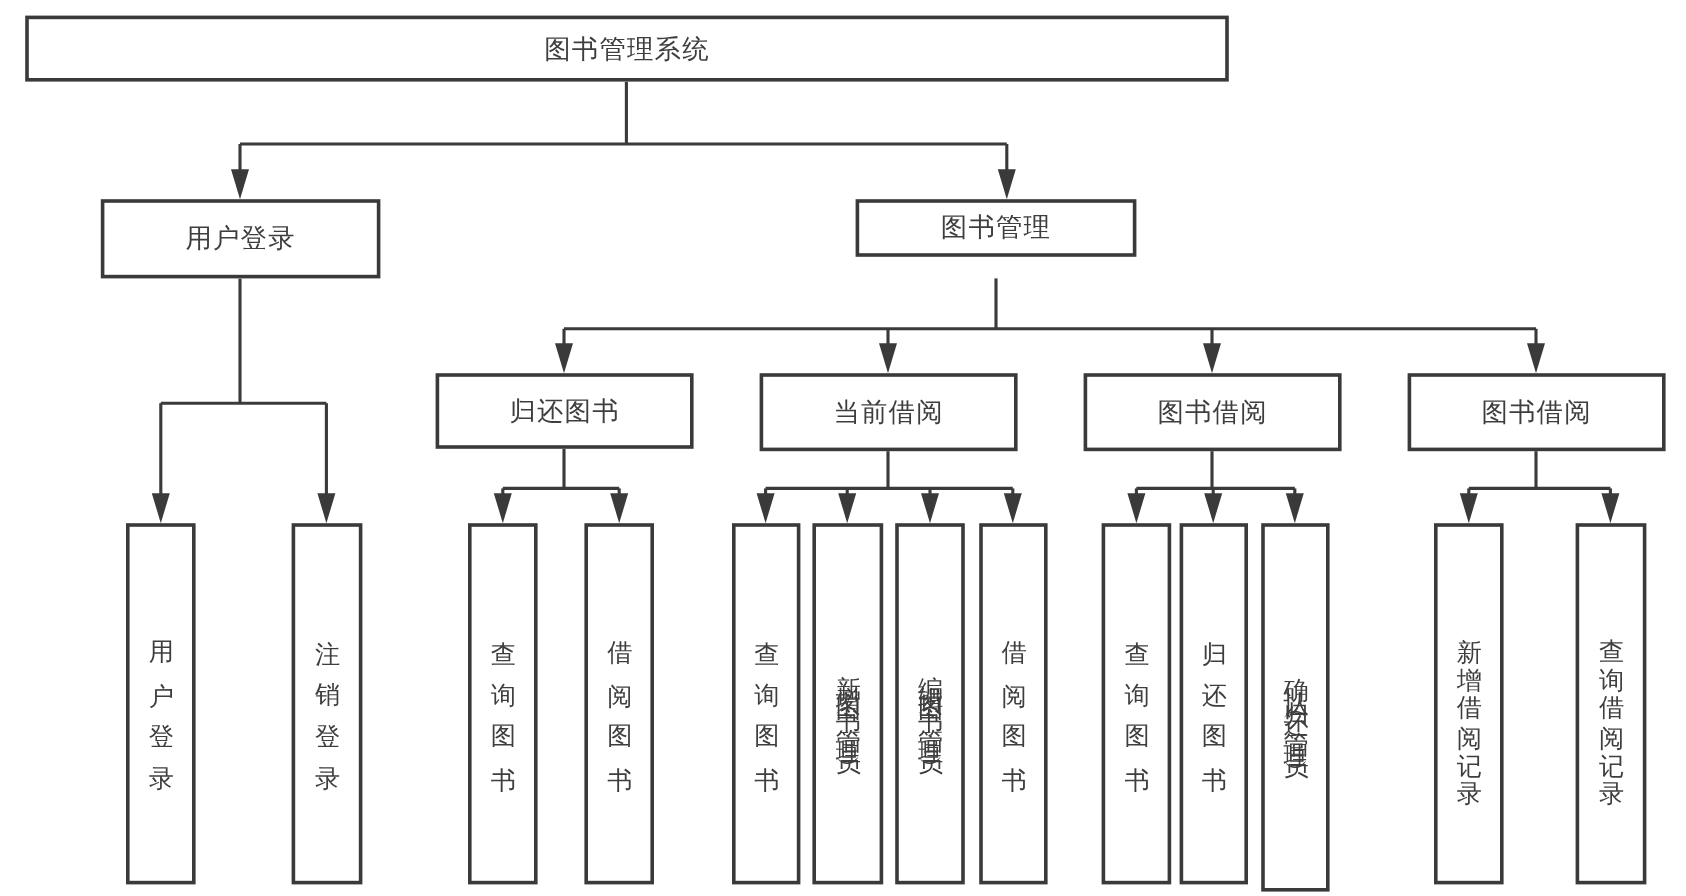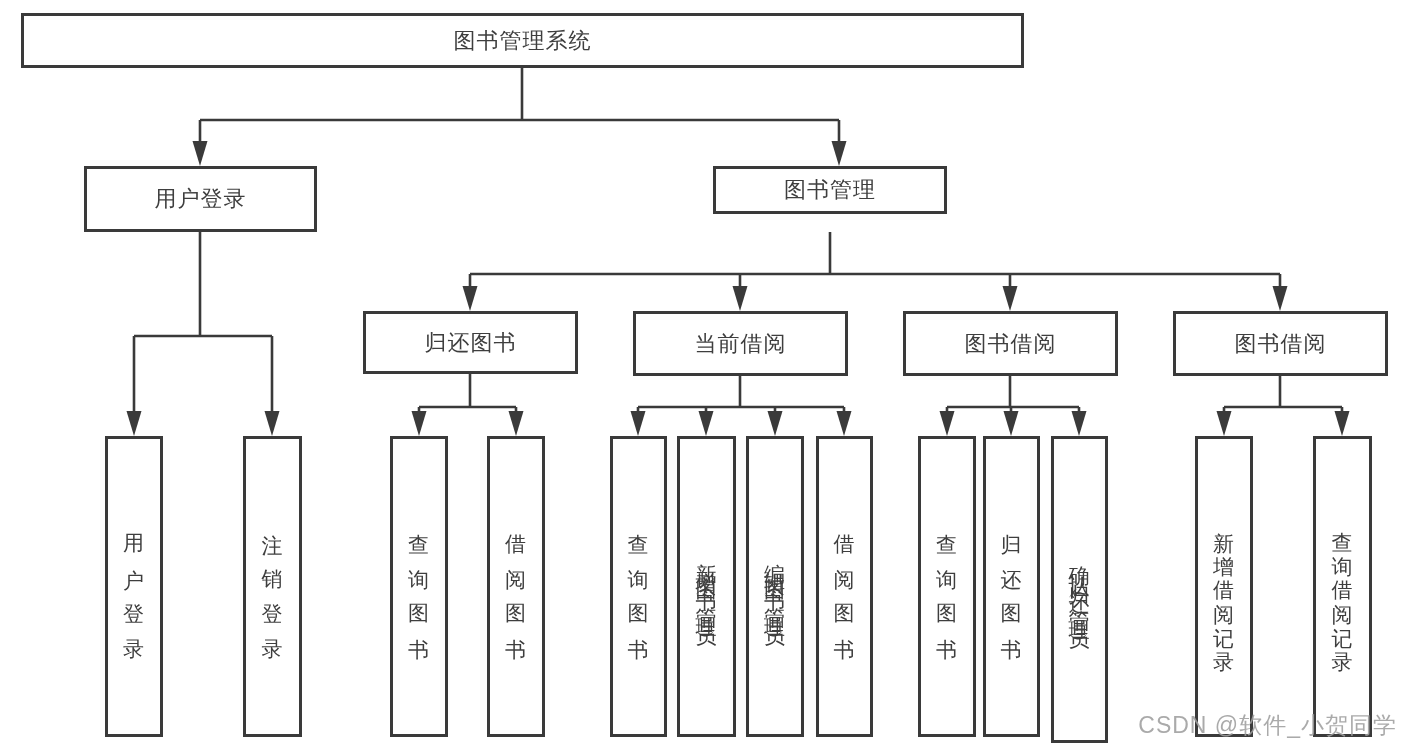--- a/index.html
+++ b/index.html
@@ -167,14 +167,13 @@
       <div class="node v" style="left: 1051px; top: 436px; width: 57px; height: 307px; border-color: rgb(58, 58, 58);">
         <span class="lbl" style="color: rgb(62, 62, 62); letter-spacing: 9px;">确认归还（管理员）</span>
       </div>
       <div class="node v" style="left: 1195px; top: 436px; width: 58px; height: 301px; border-color: rgb(58, 58, 58);">
         <span class="lbl" style="color: rgb(62, 62, 62); letter-spacing: 24px;">新增借阅记录</span>
       </div>
       <div class="node v" style="left: 1313px; top: 436px; width: 59px; height: 301px; border-color: rgb(58, 58, 58);">
         <span class="lbl" style="color: rgb(62, 62, 62); letter-spacing: 24px;">查询借阅记录</span>
       </div>
     </div>
-  <div class="watermark">CSDN @软件_小贺同学</div>
 </div>
 
 </body></html>

